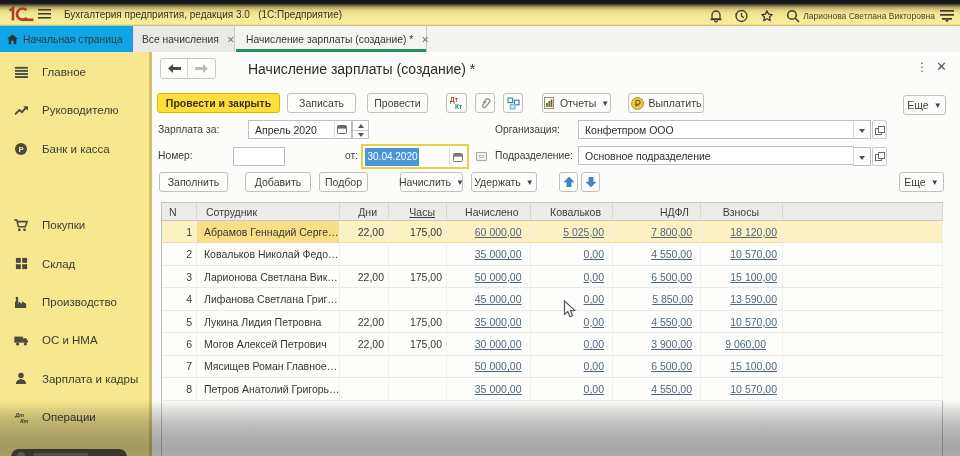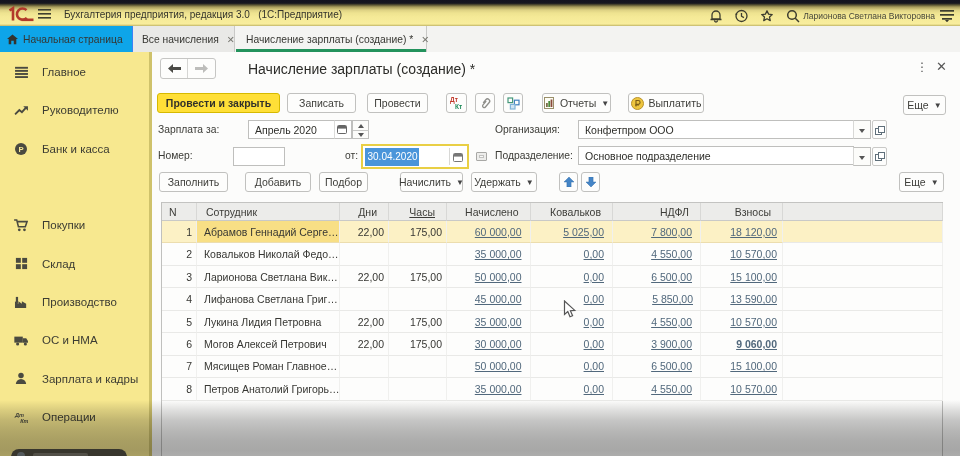--- a/index.html
+++ b/index.html
@@ -231,21 +231,21 @@
   <div class="abs" id="tblwrap"></div>
   <div id="tbl">
       <div class="abs trow hdr" style="left:162px;top:203px;height:18px;">
         <div class="cell" style="width:35px;height:18px;padding-left:7px;">N</div>
         <div class="cell" style="width:143px;height:18px;padding-left:9px;">Сотрудник</div>
         <div class="cell num" style="width:49px;height:18px;padding-right:11px;">Дни</div>
         <div class="cell num" style="width:58px;height:18px;padding-right:11px;text-decoration:underline;">Часы</div>
         <div class="cell num" style="width:83.5px;height:18px;padding-right:11px;">Начислено</div>
         <div class="cell num" style="width:82.5px;height:18px;padding-right:11px;">Ковальков</div>
         <div class="cell num" style="width:88px;height:18px;padding-right:11px;">НДФЛ</div>
-        <div class="cell num" style="width:82px;height:18px;padding-right:11px;">Взносы</div>
+        <div class="cell num" style="width:82px;height:18px;padding-right:23px;">Взносы</div>
         <div class="cell" style="width:160px;height:18px;"></div>
       </div>
       <div class="abs trow" style="left:162px;top:221px;height:22.45px;">
         <div class="cell num" style="width:35px;height:22.45px;padding-right:4px;background:#fcf1c5;border-bottom:1px solid #ecddae;">1</div>
         <div class="cell" style="width:143px;height:22.45px;padding-left:7px;background:#f8df85;border-bottom:1px solid #ecddae;">Абрамов Геннадий Серге…</div>
         <div class="cell num" style="width:49px;height:22.45px;padding-right:4px;background:#fcf1c5;border-bottom:1px solid #ecddae;">22,00</div>
         <div class="cell num" style="width:58px;height:22.45px;padding-right:4px;background:#fcf1c5;border-bottom:1px solid #ecddae;">175,00</div>
         <div class="cell num" style="width:83.5px;height:22.45px;padding-right:8px;background:#fcf1c5;border-bottom:1px solid #ecddae;">
           <span class="lnk">60 000,00</span>
         </div>
@@ -343,21 +343,21 @@
         <div class="cell num" style="width:58px;height:22.45px;padding-right:4px;">175,00</div>
         <div class="cell num" style="width:83.5px;height:22.45px;padding-right:8px;">
           <span class="lnk">30 000,00</span>
         </div>
         <div class="cell num" style="width:82.5px;height:22.45px;padding-right:8px;">
           <span class="lnk">0,00</span>
         </div>
         <div class="cell num" style="width:88px;height:22.45px;padding-right:8px;">
           <span class="lnk">3 900,00</span>
         </div>
-        <div class="cell num" style="width:82px;height:22.45px;padding-right:5px;font-weight:bold;">
+        <div class="cell num" style="width:82px;height:22.45px;padding-right:16px;">
           <span class="lnk">9 060,00</span>
         </div>
         <div class="cell" style="width:160px;height:22.45px;"></div>
       </div>
       <div class="abs trow" style="left:162px;top:355.7px;height:22.45px;">
         <div class="cell num" style="width:35px;height:22.45px;padding-right:4px;">7</div>
         <div class="cell" style="width:143px;height:22.45px;padding-left:7px;">Мясищев Роман Главное…</div>
         <div class="cell num" style="width:49px;height:22.45px;padding-right:4px;"></div>
         <div class="cell num" style="width:58px;height:22.45px;padding-right:4px;"></div>
         <div class="cell num" style="width:83.5px;height:22.45px;padding-right:8px;">

